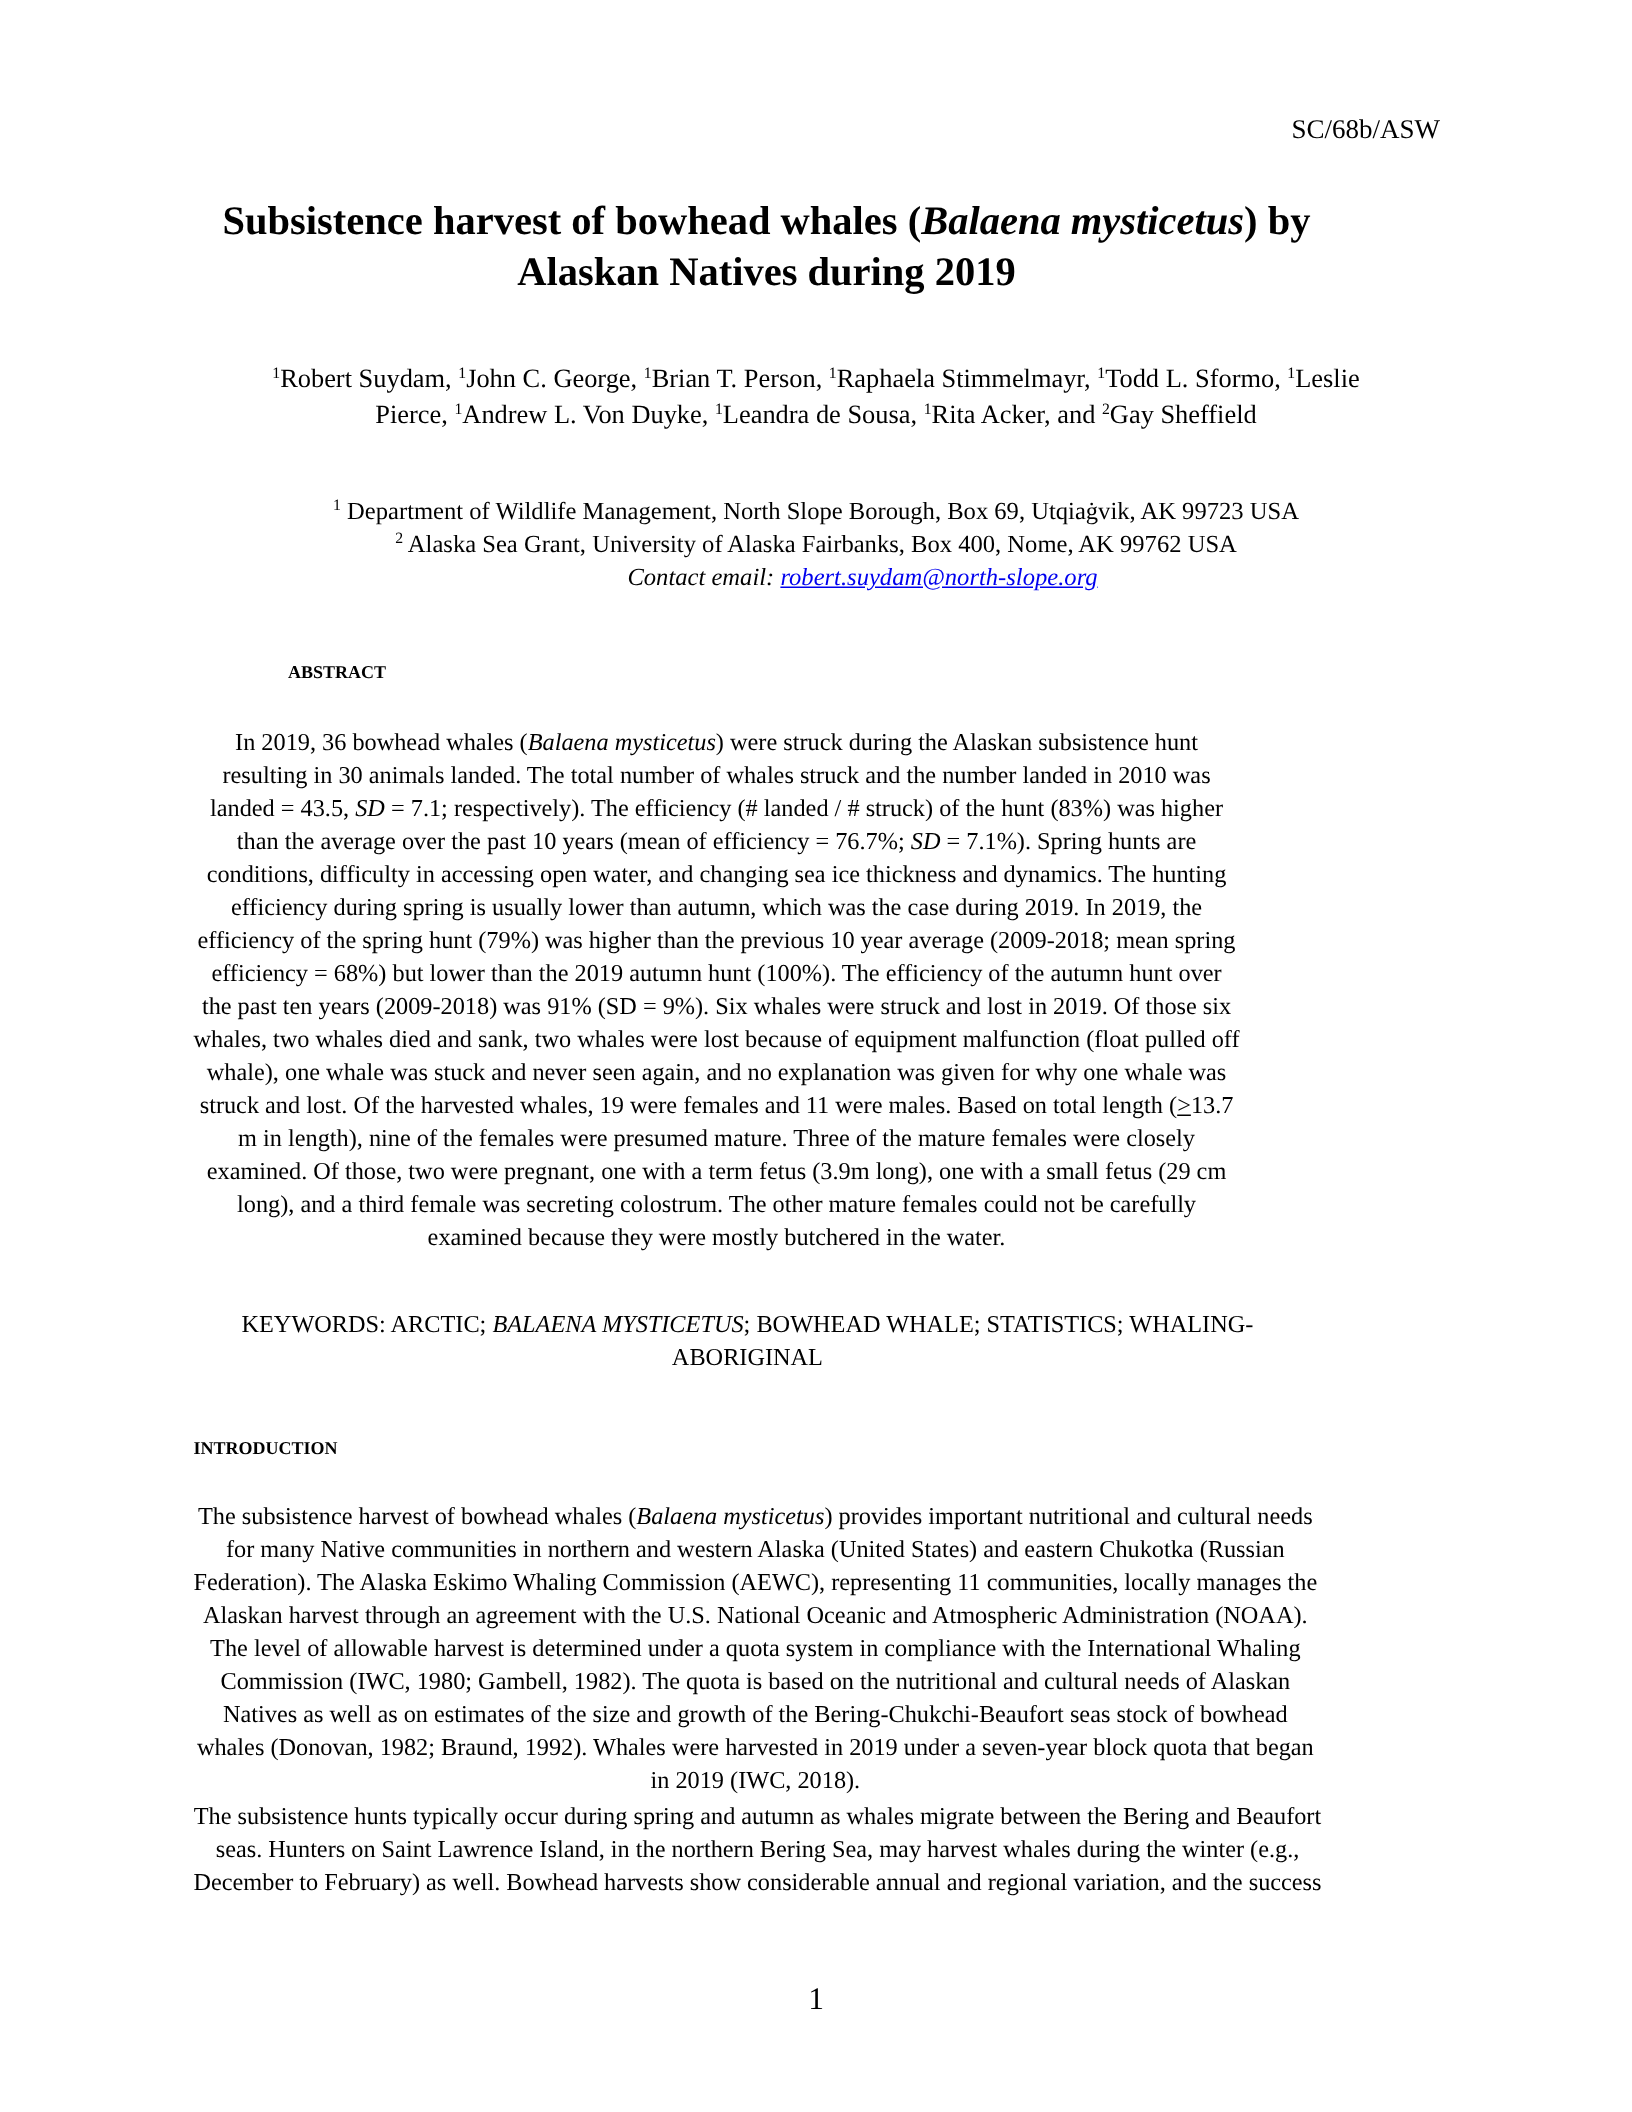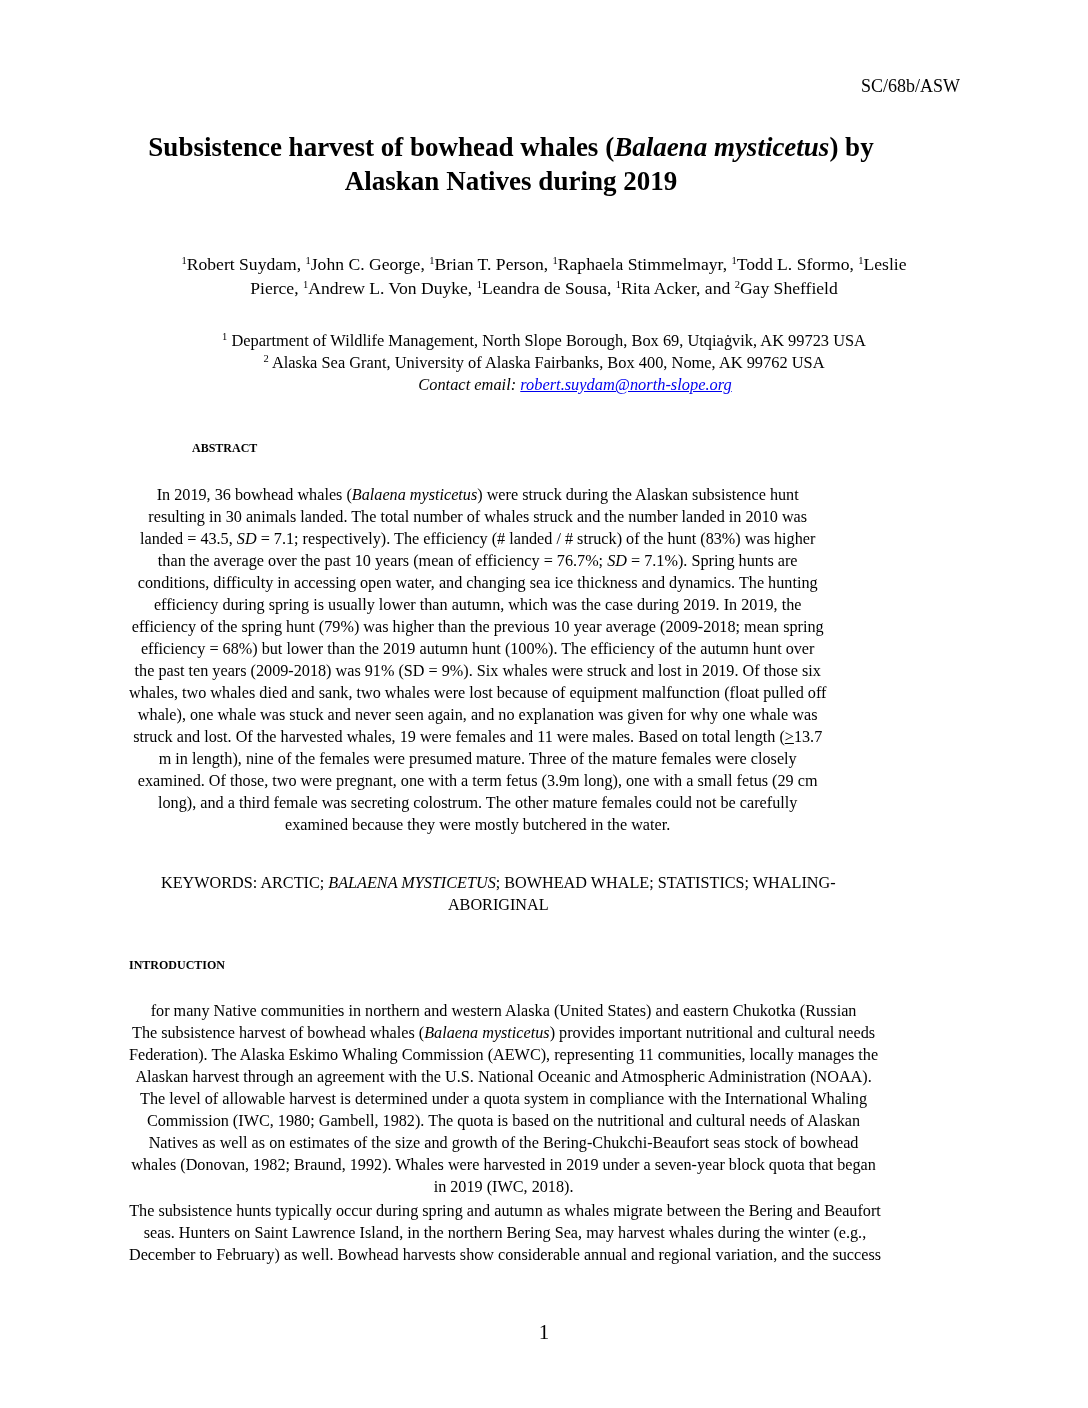--- a/index.html
+++ b/index.html
@@ -23,21 +23,21 @@
 </head>
 <body>
 
 <div class="abs docid">SC/68b/ASW</div>
 
 <div class="abs title" style="top:130px;">
   <div><span>Subsistence harvest of bowhead whales (</span><i>Balaena mysticetus</i><span>) by</span></div>
   <div>Alaskan Natives during 2019</div>
 </div>
 
-<div class="abs center authors" style="top:240px;margin-top:12px;">
+<div class="abs center authors" style="top:240px;">
   <div id="authors-l1"><span><sup>1</sup>Robert Suydam, </span><span><sup>1</sup>John C. George, </span><span><sup>1</sup>Brian T. Person, </span><span><sup>1</sup>Raphaela Stimmelmayr, </span><span><sup>1</sup>Todd L. Sformo, </span><span><sup>1</sup>Leslie</span></div>
   <div id="authors-l2"><span>Pierce, </span><span><sup>1</sup>Andrew L. Von Duyke, </span><span><sup>1</sup>Leandra de Sousa, </span><span><sup>1</sup>Rita Acker, and </span><span><sup>2</sup>Gay Sheffield</span></div>
 </div>
 
 <div class="abs center affil" style="top:330px;">
   <div><sup>1</sup><span> Department of Wildlife Management, North Slope Borough, Box 69, Utqiaġvik, AK 99723 USA</span></div>
   <div><sup>2</sup><span> Alaska Sea Grant, University of Alaska Fairbanks, Box 400, Nome, AK 99762 USA</span></div>
   <div style="padding-left:62px;"><i>Contact email: </i><a class="email-link" href="#" style="font-style:italic;">robert.suydam@north-slope.org</a></div>
 </div>
 
@@ -63,22 +63,22 @@
   </div>
 
 <div class="para para-line" id="keywords-body" style="top:872px; left:161px;">
     <div>KEYWORDS: ARCTIC; <i>BALAENA MYSTICETUS</i>; BOWHEAD WHALE; STATISTICS; WHALING-</div>
     <div>ABORIGINAL</div>
   </div>
 
 <div class="abs heading" style="top:958px; left:129px;">INTRODUCTION</div>
 
 <div class="para para-line" id="intro-p1" style="top:1000px; left:129px;">
+    <div>The subsistence harvest of bowhead whales (<i>Balaena mysticetus</i>) provides important nutritional and cultural needs</div>
     <div>for many Native communities in northern and western Alaska (United States) and eastern Chukotka (Russian</div>
-    <div>The subsistence harvest of bowhead whales (<i>Balaena mysticetus</i>) provides important nutritional and cultural needs</div>
     <div>Federation).  The Alaska Eskimo Whaling Commission (AEWC), representing 11 communities, locally manages the</div>
     <div>Alaskan harvest through an agreement with the U.S. National Oceanic and Atmospheric Administration (NOAA).</div>
     <div>The level of allowable harvest is determined under a quota system in compliance with the International Whaling</div>
     <div>Commission (IWC, 1980; Gambell, 1982).  The quota is based on the nutritional and cultural needs of Alaskan</div>
     <div>Natives as well as on estimates of the size and growth of the Bering-Chukchi-Beaufort seas stock of bowhead</div>
     <div>whales (Donovan, 1982; Braund, 1992).  Whales were harvested in 2019 under a seven-year block quota that began</div>
     <div>in 2019 (IWC, 2018).</div>
   </div>
 
 <div class="para para-line" id="intro-p2" style="top:1200px; left:129px;">

